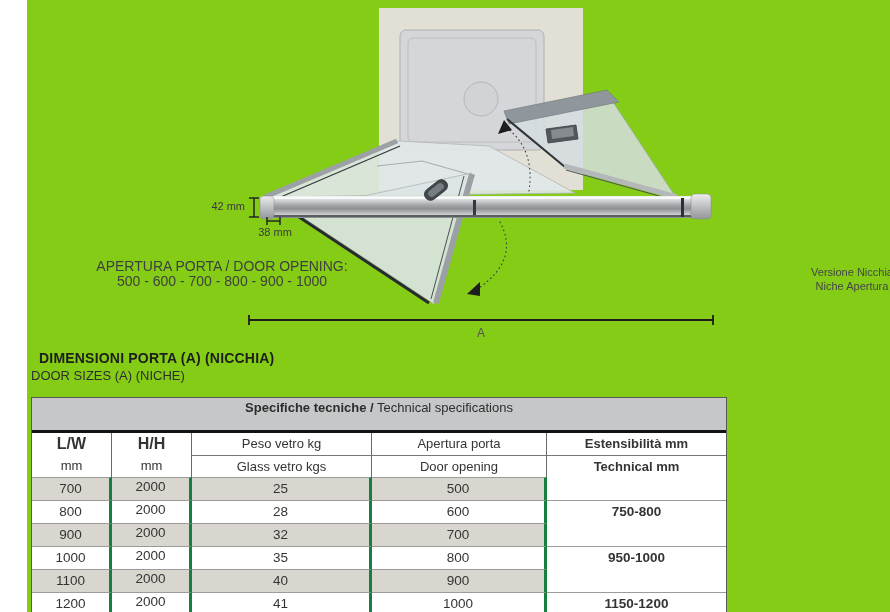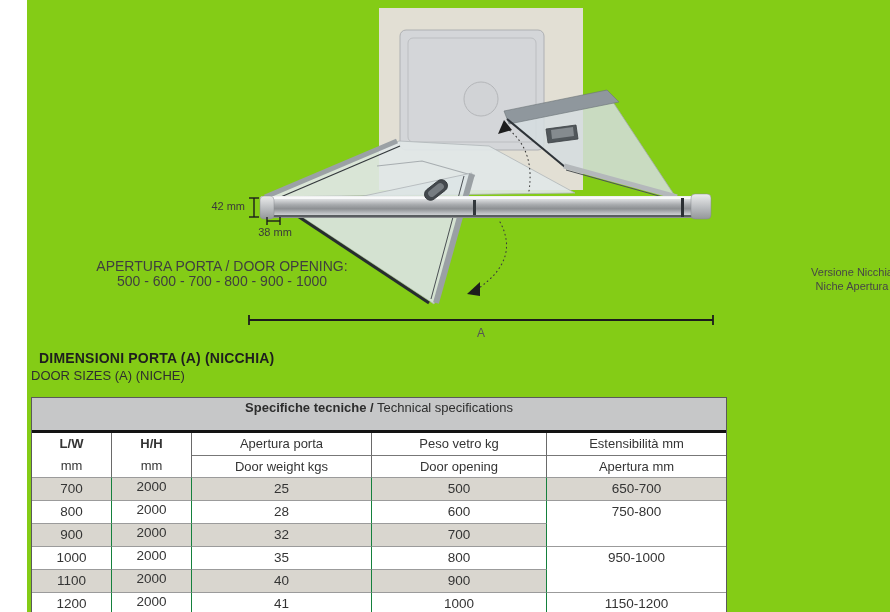--- a/index.html
+++ b/index.html
@@ -20,25 +20,25 @@
   .sec-title .t2{font-size:13px;margin-top:2px;color:#2e2e2e;}
 
   
   .tbl{position:absolute;left:4px;top:397px;width:694px;border:1px solid #5a5a5a;background:#fff;}
   .spec-bar{height:32px;line-height:20px;background:#c6c7c8;text-align:center;font-size:13px;color:#2d2d2d;}
   .spec-bar .b{font-weight:bold;}
   .thick{height:3px;background:#131313;}
   .grid{display:grid;grid-template-columns:80px 80px 180px 175px 179px;}
   .hc,.dc{box-sizing:border-box;text-align:center;color:#343434;overflow:hidden;white-space:nowrap;}
   .hc{height:22px;line-height:22px;font-size:13px;border-right:1px solid #6a6a6a;}
-  .hc.bold{font-weight:bold;font-size:13px;}
+  .hc.bold{font-weight:bold;font-size:16px;}
   .hc.sub{border-top:1px solid #777;height:22px;line-height:21px;}
   .hc.nosub{border-top:none;}
-  .hc.last,.dc.last{border-right:none;}
-  .dc{height:23px;line-height:22px;font-size:13.5px;border-right:1px solid #15803d;border-top:1px solid #9b9b9b;}
+  .hc.last,.dc.last{border-right:none;font-weight:bold;}
+  .dc{height:23px;line-height:22px;font-size:13.5px;border-right:3px solid #15803d;border-top:1px solid #9b9b9b;}
   .row-alt{background:#d9d6cf;}
   .raise{position:relative;}
   .raise span{position:relative;top:-2px;display:inline-block;}
   .sliver{height:4px;background:#d9d6cf;border-top:1px solid #5a5a5a;}
 
   svg{position:absolute;left:0;top:0;}
 </style>
 </head>
 <body>
 
@@ -154,38 +154,37 @@
     <div class="t2">DOOR SIZES (A) (NICHE)</div>
   </div>
 
   <div class="tbl">
     <div class="spec-bar"><span class="b">Specifiche tecniche /</span><span> Technical specifications</span></div>
     <div class="thick"></div>
 
     <div class="grid">
       <div class="hc bold">L/W</div>
       <div class="hc bold">H/H</div>
+      <div class="hc">Peso vetro kg</div>
       <div class="hc">Apertura porta</div>
-      <div class="hc">Peso vetro kg</div>
       <div class="hc last">Estensibilità mm</div>
     </div>
     <div class="grid">
       <div class="hc nosub">mm</div>
       <div class="hc nosub">mm</div>
-      <div class="hc sub">Door weight kgs</div>
+      <div class="hc sub">Glass vetro kgs</div>
       <div class="hc sub">Door opening</div>
-      <div class="hc sub last">Apertura mm</div>
+      <div class="hc sub last">Technical mm</div>
     </div>
 
     <div class="grid">
       <div class="dc row-alt">700</div>
       <div class="dc row-alt raise"><span>2000</span></div>
       <div class="dc row-alt">25</div>
       <div class="dc row-alt">500</div>
-      <div class="dc row-alt last">650-700</div>
     </div>
     <div class="grid">
       <div class="dc">800</div>
       <div class="dc raise"><span>2000</span></div>
       <div class="dc">28</div>
       <div class="dc">600</div>
       <div class="dc last">750-800</div>
     </div>
     <div class="grid">
       <div class="dc row-alt">900</div>

